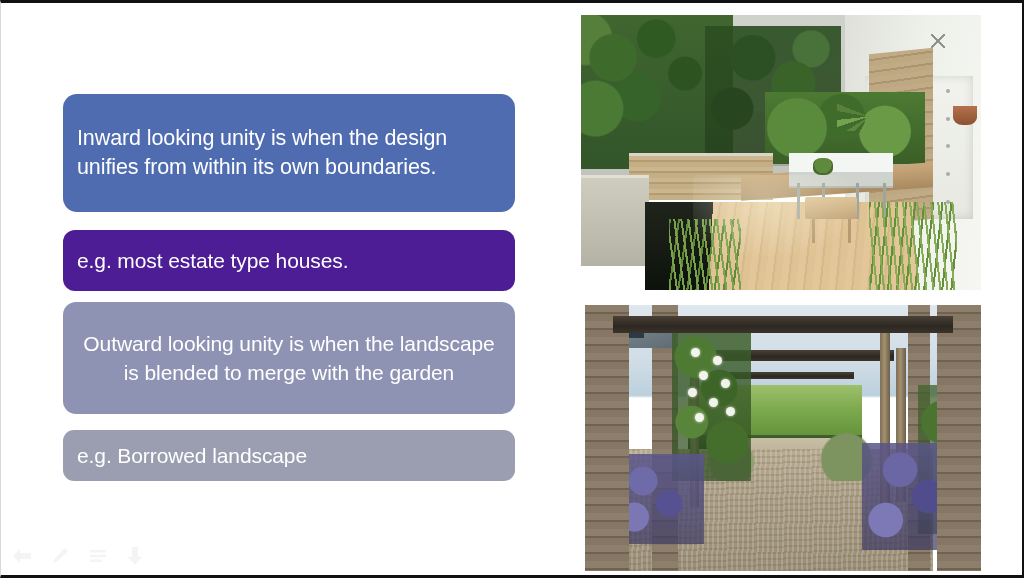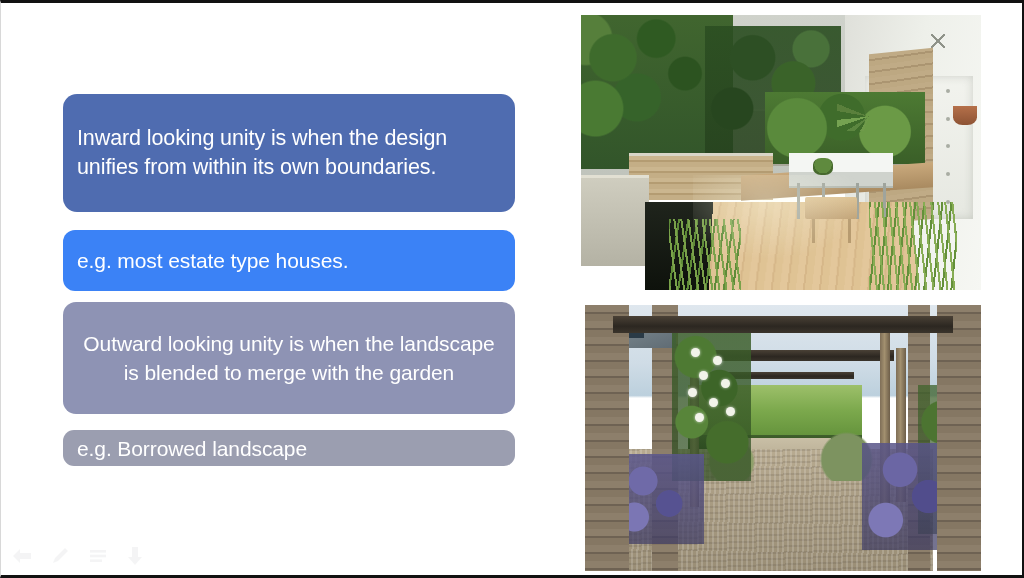--- a/index.html
+++ b/index.html
@@ -75,21 +75,21 @@
     width: 452px;
     height: 112px;
     background: #8e93b4;
     border-radius: 13px;
   }
   .callout-3 p { font-size: 21px; line-height: 29px; }
 
   .callout-4 {
     top: 336px;
     width: 452px;
-    height: 36px;
+    height: 51px;
     background: #9b9eb0;
     border-radius: 11px;
   }
   .callout-4 p { font-size: 21px; line-height: 27px; }
 
   
   .photo {
     position: absolute;
     overflow: hidden;
     background: #ffffff;
@@ -391,21 +391,21 @@
 <body>
 
 <div class="slide">
 
   <div class="callouts">
 
     <div class="callout callout-1" style="background: rgb(79, 108, 176);">
       <p>Inward looking unity is when the design unifies from within its own boundaries.</p>
     </div>
 
-    <div class="callout callout-2" style="background: #3b82f6;">
+    <div class="callout callout-2" style="background: #4c1d95;">
       <p>e.g. most estate type houses.</p>
     </div>
 
     <div class="callout callout-3" style="background: rgb(142, 147, 180); text-align: center;">
       <p>Outward looking unity is when the landscape is blended to merge with the garden</p>
     </div>
 
     <div class="callout callout-4" style="background: rgb(155, 158, 176);">
       <p>e.g. Borrowed landscape</p>
     </div>

